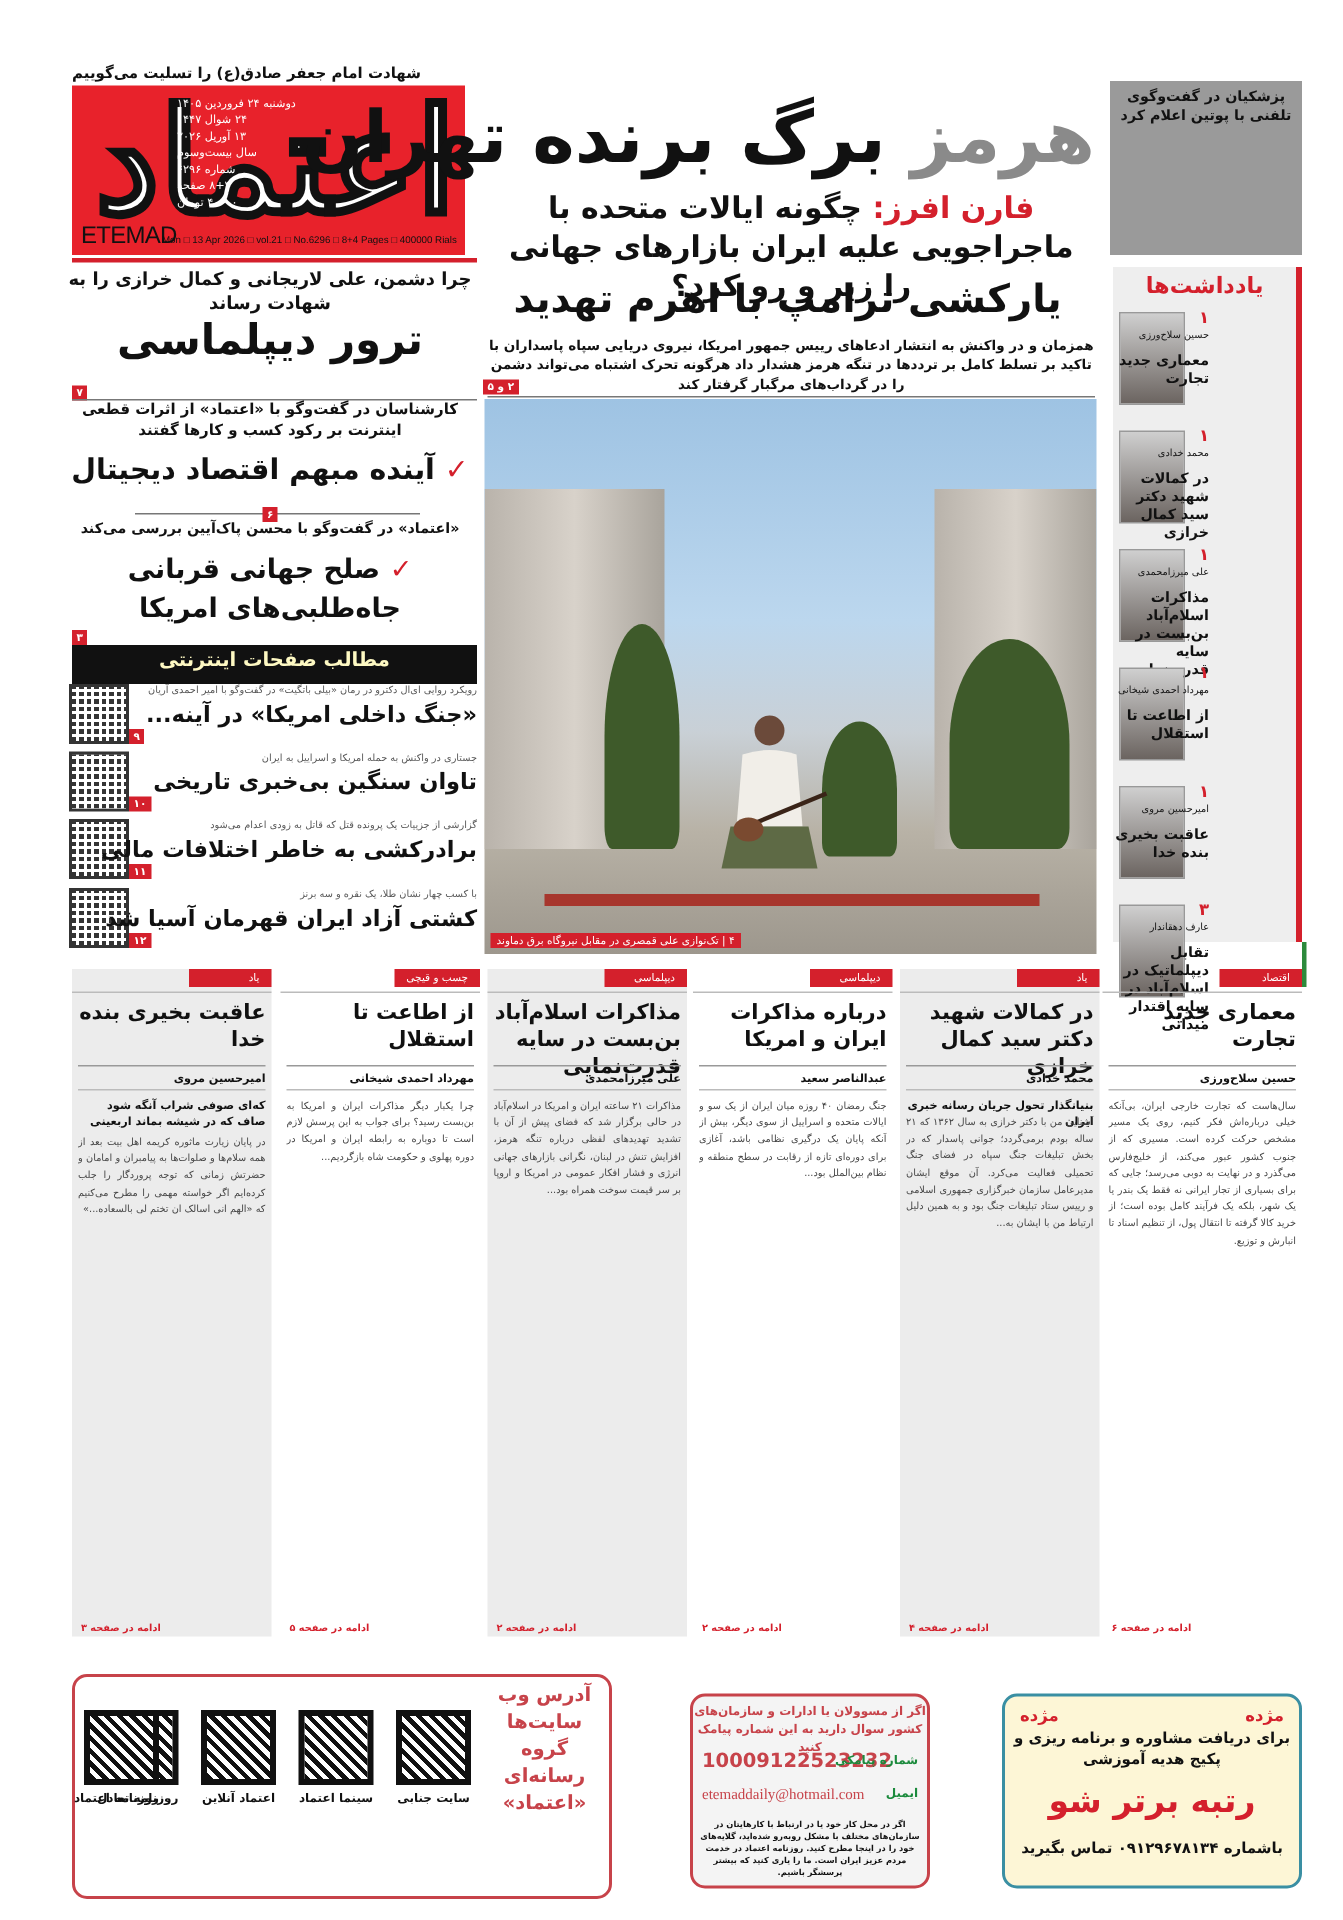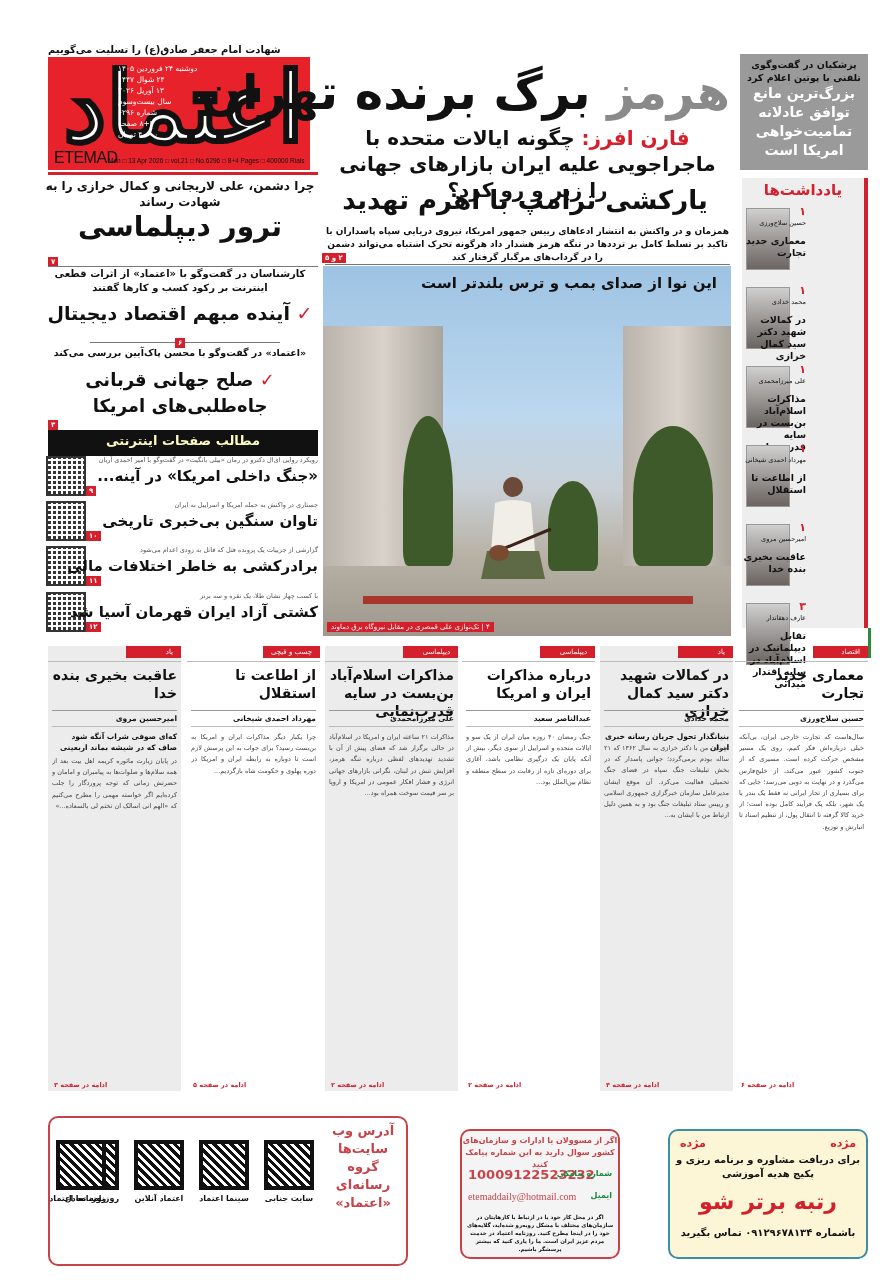--- a/index.html
+++ b/index.html
@@ -127,27 +127,25 @@
   <div class="tree" style="left:225px;top:215px;width:50px;height:90px"></div>
   <div class="tree" style="left:310px;top:160px;width:80px;height:140px"></div>
   <div class="rug"></div>
   <svg class="man" viewBox="0 0 80 120">
     <circle cx="40" cy="16" r="10" fill="#6b4a3a"></circle>
     <path d="M22 32 Q40 26 58 32 L62 80 L18 80 Z" fill="#f1eee8"></path>
     <path d="M14 80 L66 80 L72 108 L8 108 Z" fill="#5e6a45"></path>
     <line x1="20" y1="82" x2="78" y2="58" stroke="#3a2418" stroke-width="3"></line>
     <ellipse cx="26" cy="82" rx="10" ry="8" fill="#7a4a30"></ellipse>
   </svg>
-  <div class="kicker">این نوا از صدای بمب و ترس بلندتر است</div>
   <div class="cap">۴ | تک‌نوازی علی قمصری در مقابل نیروگاه برق دماوند</div>
 </div>
 
 <div id="boxtop" class="abs">
   <div class="k">پزشکیان در گفت‌وگوی تلفنی با پوتین اعلام کرد</div>
-  <div class="t">بزرگ‌ترین مانع توافق عادلانه تمامیت‌خواهی امریکا است</div>
 </div>
 
 <div id="notes" class="abs">
   <h3>یادداشت‌ها</h3>
   <div class="note">
       <div class="ph"></div>
       <div class="num">۱</div>
       <div class="au">حسین سلاح‌ورزی</div>
       <div class="ti">معماری جدید تجارت</div>
     </div>

